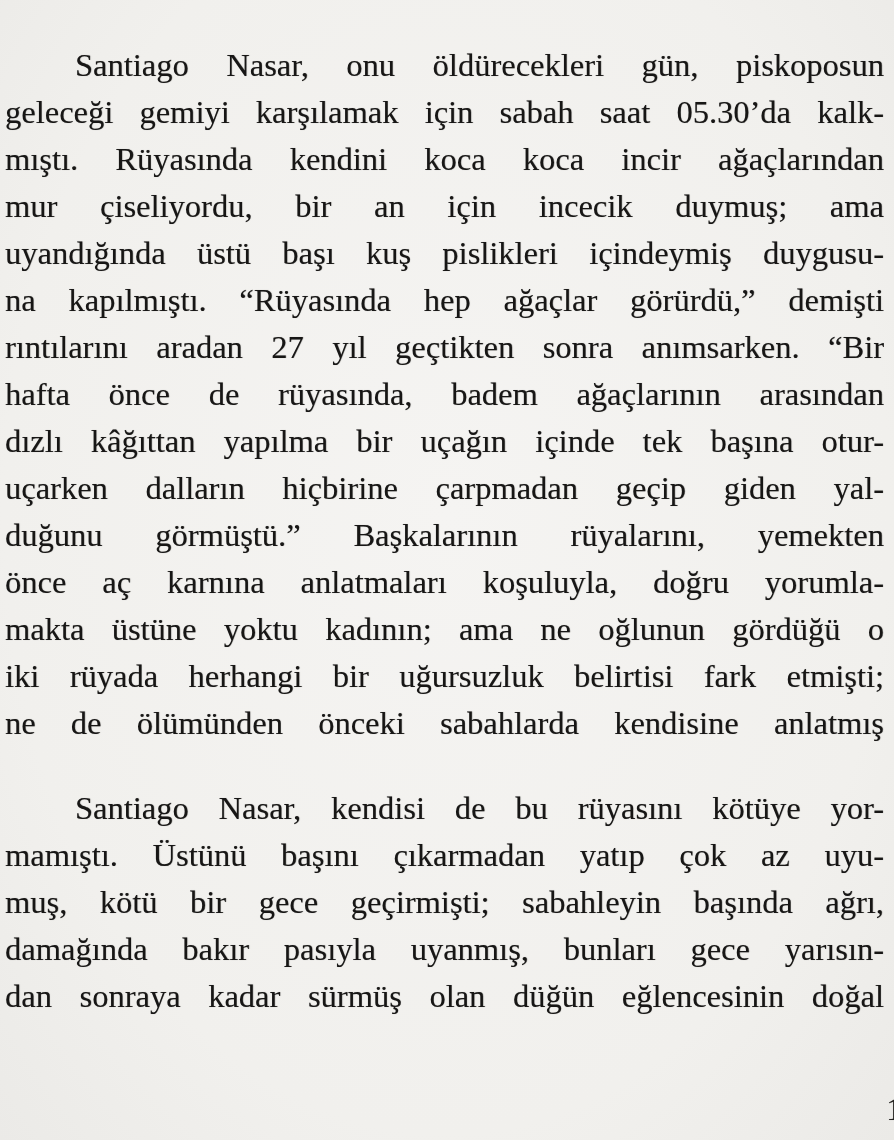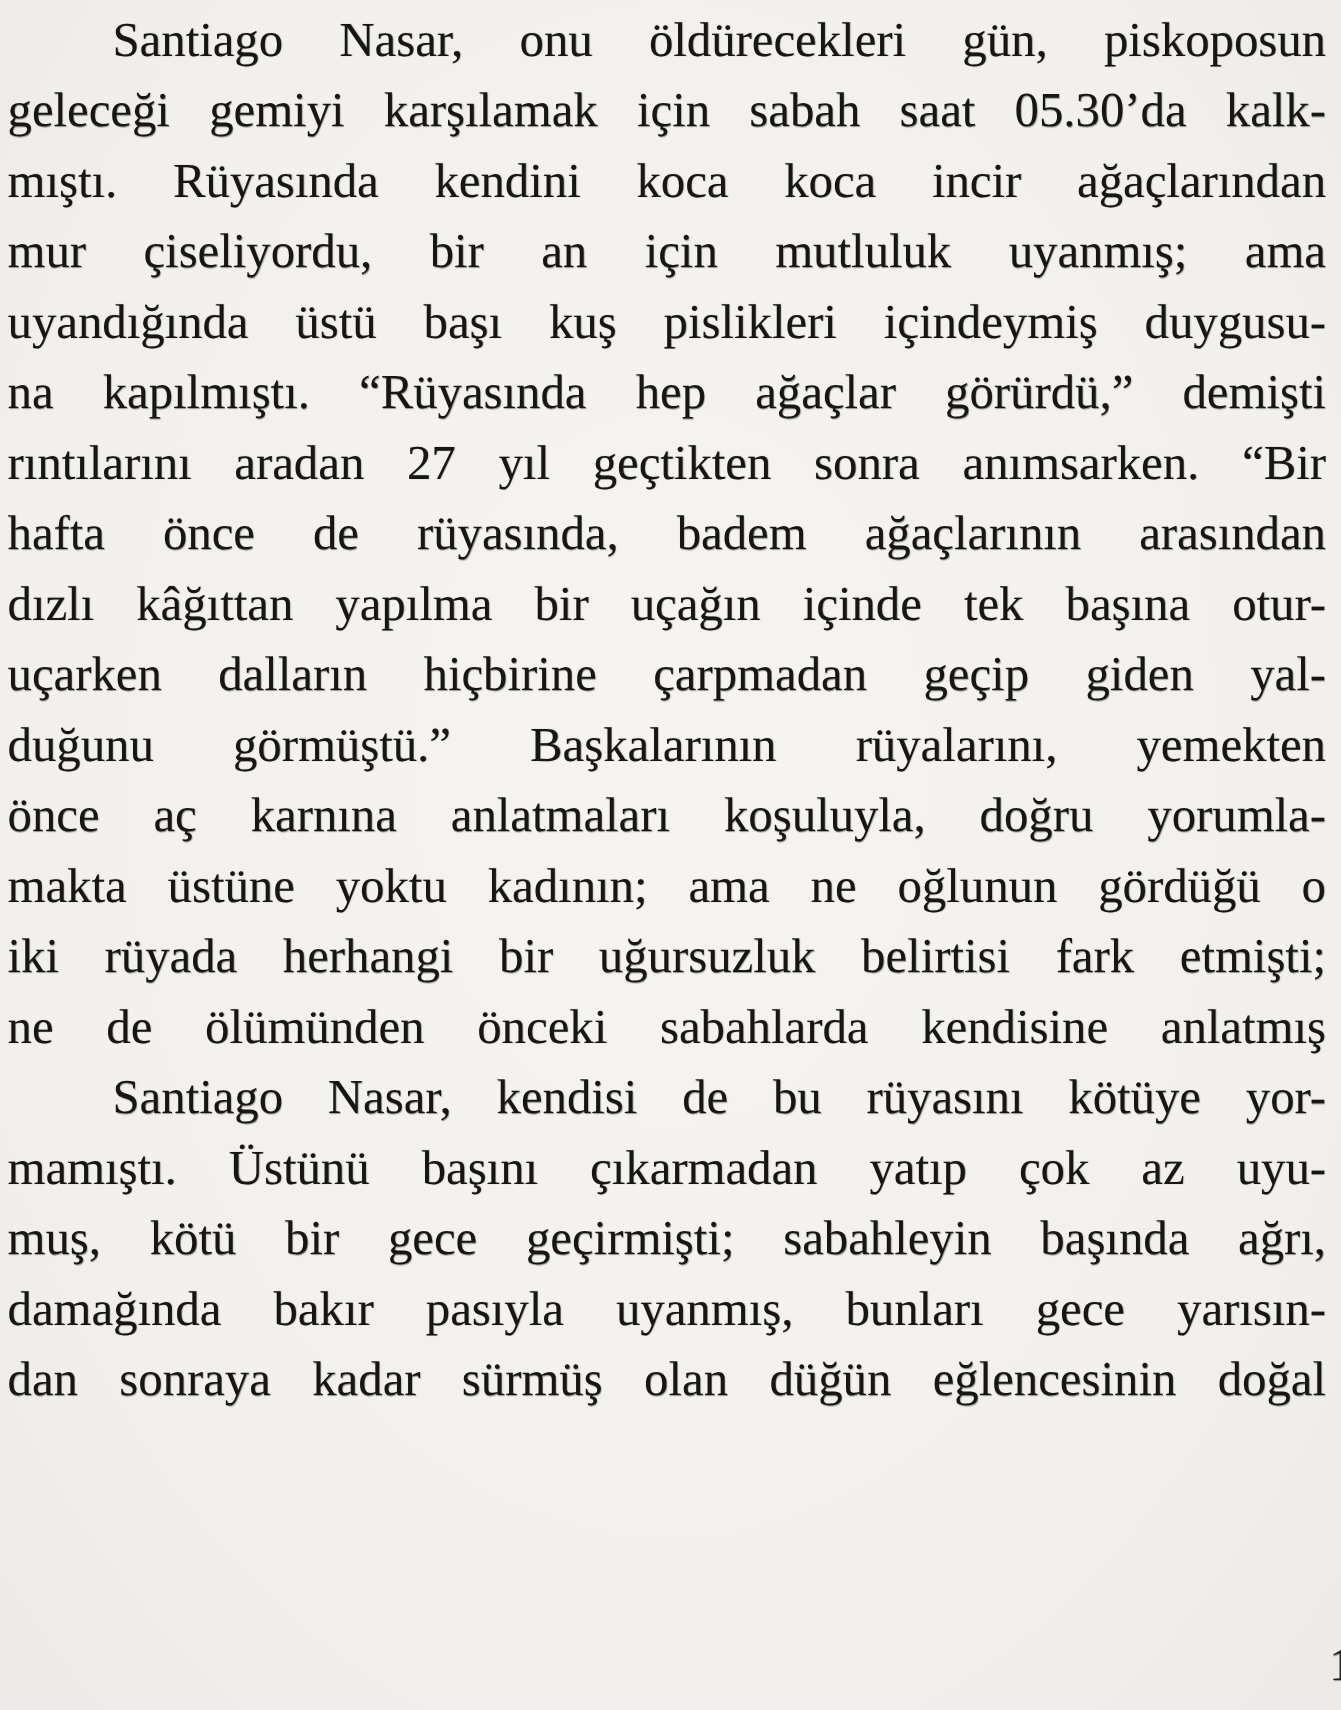--- a/index.html
+++ b/index.html
@@ -37,20 +37,21 @@
     height: 47px;
     color: #171615;
     text-align: justify;
     text-align-last: justify;
     white-space: nowrap;
     overflow: hidden;
     text-shadow: 0.4px 0.4px 0.7px rgba(25,24,22,0.45);
   }
   .line.indent {
     text-indent: 70px;
+    margin-top: 38px;
   }
   .line.noj {
     text-align-last: left;
     white-space: normal;
   }
   .pagenum {
     position: absolute;
     top: 1086px;
     left: 0;
     width: 884px;
@@ -67,21 +68,21 @@
 </head>
 <body>
 
 <div class="page">
   <div class="textblock">
 
     <div class="para">
       <div class="line indent">Santiago Nasar, onu öldürecekleri gün, piskoposun</div>
       <div class="line">geleceği gemiyi karşılamak için sabah saat 05.30’da kalk-</div>
       <div class="line">mıştı. Rüyasında kendini koca koca incir ağaçlarından</div>
-      <div class="line">mur çiseliyordu, bir an için mutluluk uyanmış; ama</div>
+      <div class="line">mur çiseliyordu, bir an için incecik duymuş; ama</div>
       <div class="line">uyandığında üstü başı kuş pislikleri içindeymiş duygusu-</div>
       <div class="line">na kapılmıştı. “Rüyasında hep ağaçlar görürdü,” demişti</div>
       <div class="line">rıntılarını aradan 27 yıl geçtikten sonra anımsarken. “Bir</div>
       <div class="line">hafta önce de rüyasında, badem ağaçlarının arasından</div>
       <div class="line">dızlı kâğıttan yapılma bir uçağın içinde tek başına otur-</div>
       <div class="line">uçarken dalların hiçbirine çarpmadan geçip giden yal-</div>
       <div class="line">duğunu görmüştü.” Başkalarının rüyalarını, yemekten</div>
       <div class="line">önce aç karnına anlatmaları koşuluyla, doğru yorumla-</div>
       <div class="line">makta üstüne yoktu kadının; ama ne oğlunun gördüğü o</div>
       <div class="line">iki rüyada herhangi bir uğursuzluk belirtisi fark etmişti;</div>

